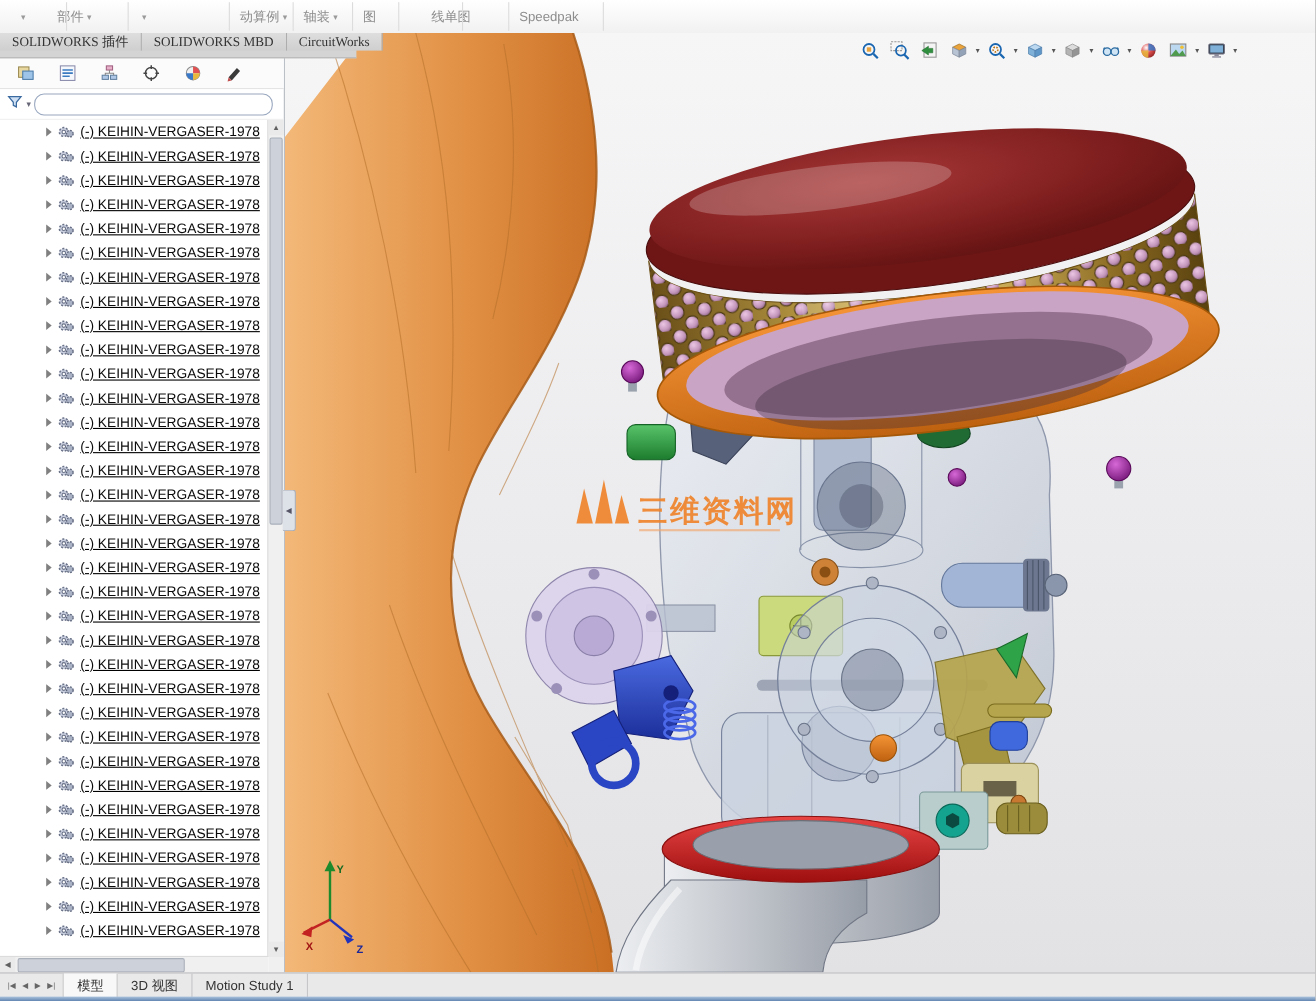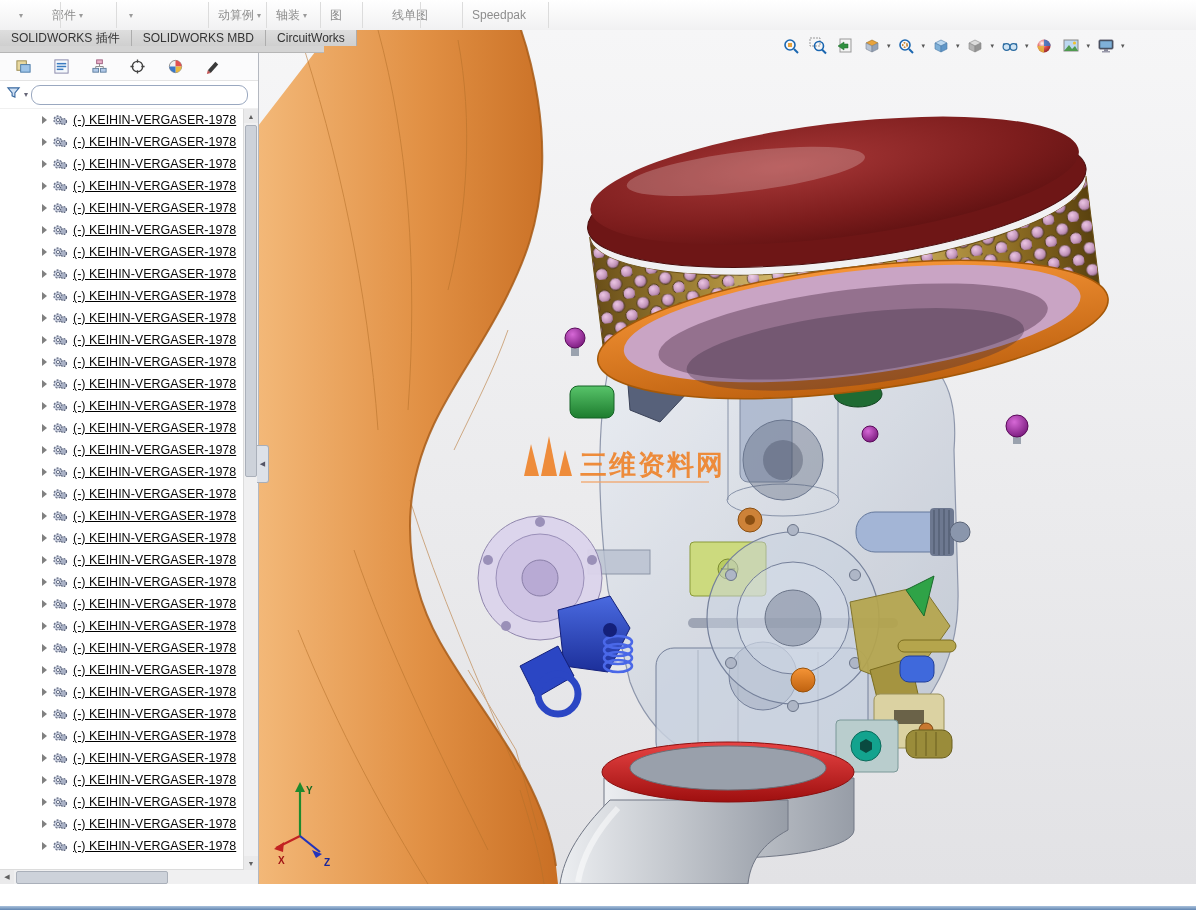--- a/index.html
+++ b/index.html
@@ -11,21 +11,21 @@
           background:linear-gradient(#ffffff,#f1f1f2);border-bottom:1px solid #cfcfcf;}
   .rib-item{position:absolute;top:4px;height:22px;display:flex;align-items:center;gap:3px;
             color:#8d8d8d;font-size:12px;white-space:nowrap;}
   .rib-caret{font-size:8px;color:#9a9a9a;}
   .rib-sep{position:absolute;top:2px;width:1px;height:26px;background:#dcdcdc;}
 
   
   #cmd-tabs{position:absolute;left:0;top:30px;width:324px;height:22px;background:#d4d4d4;
             border-bottom:1px solid #b6b6b6;display:flex;z-index:6;}
   .cmd-tab{height:16px;padding:0 11px;font-size:12px;color:#333;display:flex;align-items:center;
-           background:linear-gradient(#dedede,#cfcfcf);border-right:1px solid #adadad;white-space:nowrap;}
+           background:linear-gradient(#dedede,#cfcfcf);border-right:1px solid #adadad;white-space:nowrap;font-family:Liberation Serif, serif;}
 
   
   #tree-panel{position:absolute;left:0;top:52px;width:258px;height:832px;background:#fff;
               border-right:1px solid #b4b8c0;z-index:5;}
   #tree-tabs{height:28px;border-bottom:1px solid #e4e4e4;display:flex;align-items:center;
              padding:0 12px;gap:16px;background:#fbfbfc;}
   .tree-tab{width:22px;height:22px;display:flex;align-items:center;justify-content:center;border-radius:3px;}
   .tree-tab svg{width:17px;height:17px;}
   #filter-row{height:27px;display:flex;align-items:center;padding:0 6px;gap:3px;border-bottom:1px solid #f0f0f0;}
   #filter-row svg{width:15px;height:15px;}
@@ -873,14 +873,25 @@
     </div>
     <div id="hscroll">
       <div class="sb-btn">◀</div>
       <div id="h-thumb"></div>
     </div>
     <div id="sb-corner"></div>
   </div>
 
   <div id="splitter-tab">◀</div>
 
+  <div id="status">
+    <div id="nav-btns">
+        <span class="nav-btn">|◀</span>
+        <span class="nav-btn">◀</span>
+        <span class="nav-btn">▶</span>
+        <span class="nav-btn">▶|</span>
+      </div>
+  <div class="status-tab active">模型</div>
+      <div class="status-tab">3D 视图</div>
+      <div class="status-tab">Motion Study 1</div>
+    </div>
   <div id="bottom-edge"></div>
 </div>
 
 </body></html>

